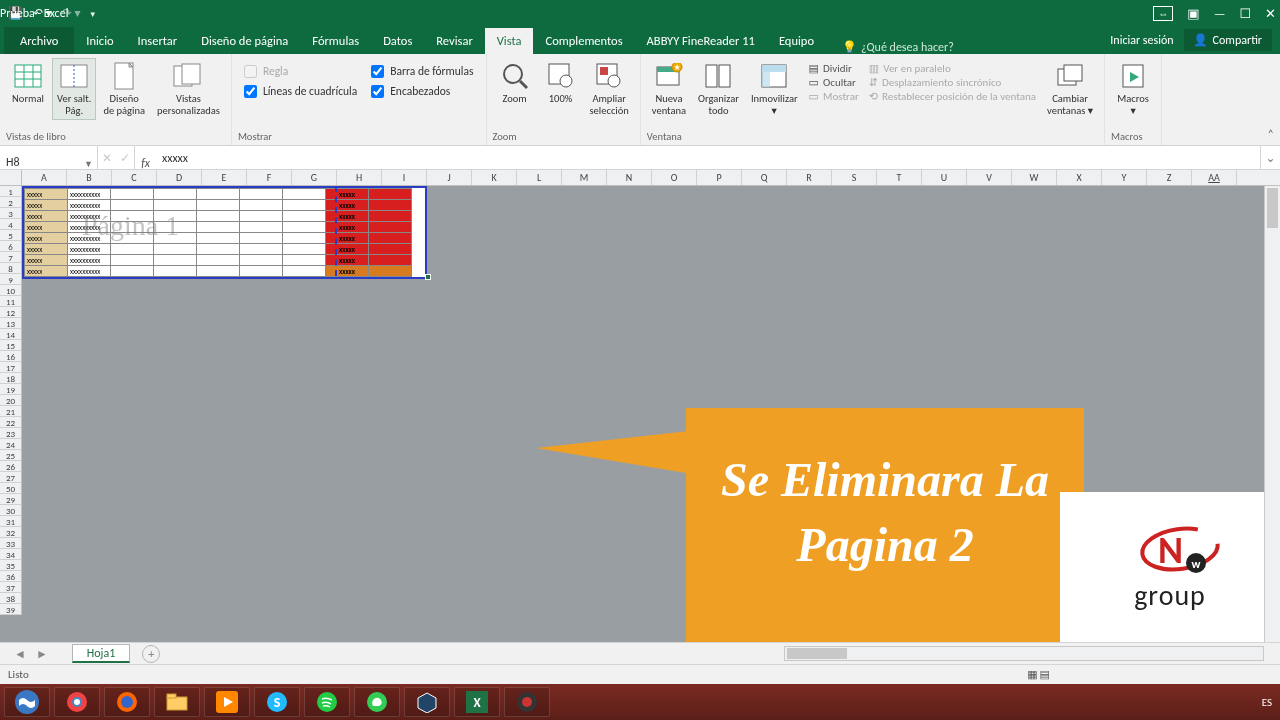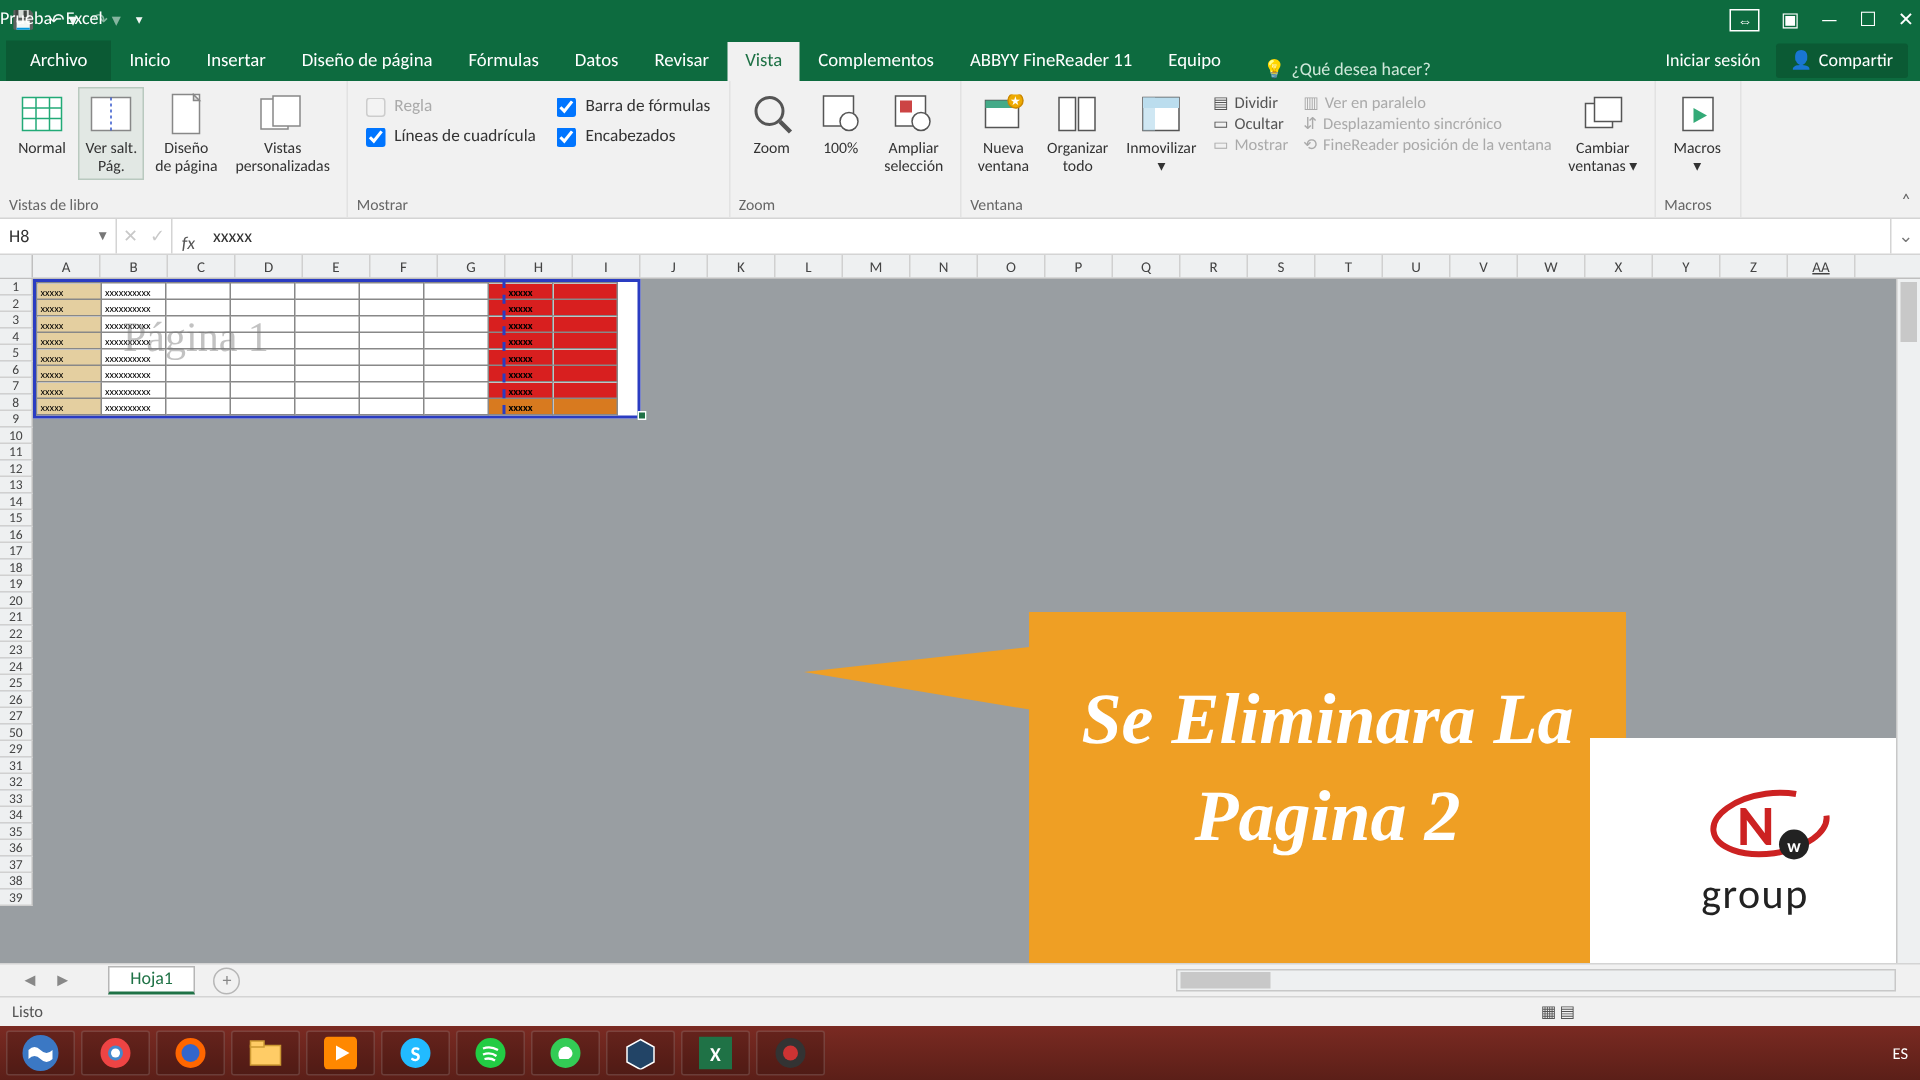--- a/index.html
+++ b/index.html
@@ -24,21 +24,21 @@
 .vbtn.sel{background:#e2e8e4;border-color:#b9c9bf;}
 .ico{width:32px;height:30px;display:flex;align-items:center;justify-content:center;}
 .ico svg{display:block;}
 .chk-col{display:flex;flex-direction:column;gap:6px;padding:6px 6px 0;font-size:11.5px;color:#333;}
 .chk{display:flex;align-items:center;gap:6px;}
 .chk input{width:13px;height:13px;}
 .ribbon .tiny-col{display:flex;flex-direction:column;font-size:11px;color:#555;gap:1px;padding:2px 4px;}
 .tiny-row{display:flex;align-items:center;gap:4px;white-space:nowrap;}
 .collapse{position:absolute;right:6px;bottom:4px;font-size:12px;color:#666;}
 .fxbar{height:24px;border-bottom:1px solid #d4d4d4;display:flex;align-items:stretch;font-size:12px;background:#fff;}
-.namebox{width:78px;border-right:1px solid #d4d4d4;display:flex;align-items:center;padding:0 6px;color:#333;position:relative;}
+.namebox{width:98px;border-right:1px solid #d4d4d4;display:flex;align-items:flex-end;padding:0 6px;color:#333;position:relative;}
 .namebox .dd{position:absolute;right:4px;color:#777;font-size:9px;}
 .fx-btns{display:flex;align-items:center;border-right:1px solid #d4d4d4;padding:0 4px;gap:8px;color:#777;}
 .fx-lbl{font-style:italic;color:#555;padding:17px 6px;display:flex;align-items:center;}
 .fx-input{flex:1;display:flex;align-items:center;padding-left:6px;color:#333;}
 .fx-expand{width:20px;display:flex;align-items:center;justify-content:center;color:#777;border-left:1px solid #d4d4d4;}
 .grid-wrap{position:relative;height:472px;background:#999ea2;}
 
 .colhdr{height:16px;background:#eef0f1;display:flex;border-bottom:1px solid #bfbfbf;}
 .corner{width:22px;border-right:1px solid #bfbfbf;background:#eef0f1;}
 .ch{border-right:1px solid #d0d0d0;text-align:center;font-size:10px;color:#444;line-height:16px;}
@@ -276,21 +276,21 @@
         <div class="tiny-row">
             <span>▥</span>
             <span>Ver en paralelo</span>
           </div>
         <div class="tiny-row">
             <span>⇵</span>
             <span>Desplazamiento sincrónico</span>
           </div>
         <div class="tiny-row">
             <span>⟲</span>
-            <span>FineReader posición de la ventana</span>
+            <span>Restablecer posición de la ventana</span>
           </div>
       </div>
       <div class="vbtn">
           <div class="ico">
             <svg width="28" height="26">
               <rect x="2" y="6" width="18" height="16" fill="#fff" stroke="#555"></rect>
               <rect x="8" y="2" width="18" height="16" fill="#fff" stroke="#555"></rect>
             </svg>
           </div>
           <span><span style="white-space:pre-line">Cambiar
@@ -444,20 +444,23 @@
       <div class="row">
         <div class="rh">27</div>
       </div>
       <div class="row">
         <div class="rh">50</div>
       </div>
       <div class="row">
         <div class="rh">29</div>
       </div>
       <div class="row">
+        <div class="rh">30</div>
+      </div>
+      <div class="row">
         <div class="rh">31</div>
       </div>
       <div class="row">
         <div class="rh">32</div>
       </div>
       <div class="row">
         <div class="rh">33</div>
       </div>
       <div class="row">
         <div class="rh">34</div>

